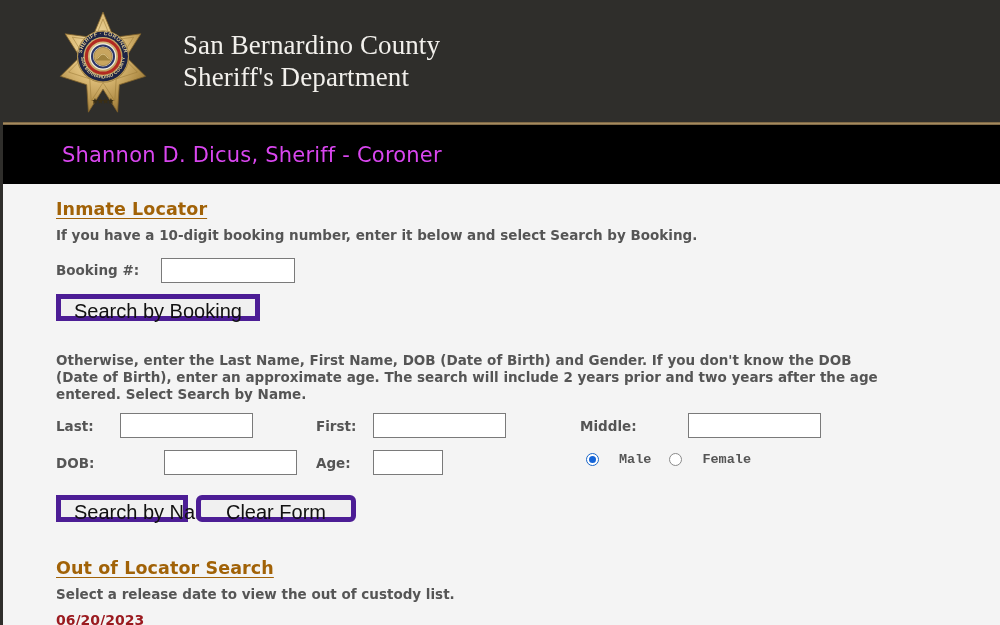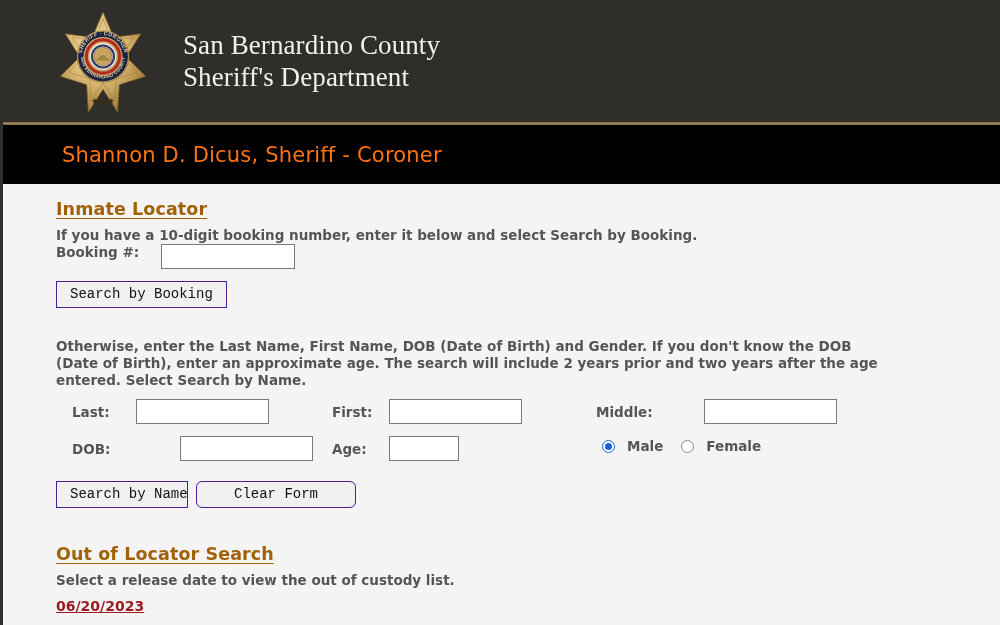--- a/index.html
+++ b/index.html
@@ -59,21 +59,21 @@
 
   
   .name-band {
     height: 59px;
     background: #000000;
     display: flex;
     align-items: center;
   }
   .name-band .sheriff-name {
     margin-left: 62px;
-    color: #f97316;
+    color: #d946ef;
     font-family: "DejaVu Sans", "Liberation Sans", sans-serif;
     font-size: 21px;
     font-weight: 400;
     letter-spacing: 0.2px;
     white-space: nowrap;
   }
 
   
   .content {
     padding: 0 0 0 56px;
@@ -98,20 +98,22 @@
     color: #555555;
     font-size: 13.5px;
     font-weight: bold;
     line-height: 17px;
     max-width: 840px;
   }
 
   
   .booking-row {
     display: flex;
+    align-items: center;
+    margin-top: 13px;
     height: 26px;
   }
   .fld-label {
     color: #555555;
     font-size: 13.5px;
     font-weight: bold;
     white-space: nowrap;
   }
   .txt {
     background: #ffffff;
@@ -120,24 +122,24 @@
     font-size: 13px;
     padding: 0 4px;
     font-family: "DejaVu Sans", "Liberation Sans", sans-serif;
     color: #222;
     outline: none;
   }
   #booking-num { width: 134px; margin-left: 22px; }
 
   .btn {
     background: #f0f0f0;
-    border: 1px solid #4c1d95;
+    border: 5px solid #4c1d95;
     color: #111111;
-    font-size: 14px;
-    font-family: Liberation Mono, monospace;
+    font-size: 20px;
+    font-family: Liberation Sans, sans-serif;
     height: 27px;
     padding: 0 13px;
     cursor: pointer;
     line-height: 25px;
     white-space: nowrap;
   }
 
   .btn-row-booking { margin-top: 11px; }
 
   
@@ -149,31 +151,31 @@
   .lbl-middle  { width: 82px; }
   .lbl-dob     { width: 64px; }
   .lbl-age     { width: 57px; }
 
   .inp-last   { width: 133px; }
   .inp-first  { width: 133px; }
   .inp-middle { width: 133px; }
   .inp-dob    { width: 133px; }
   .inp-age    { width: 70px; }
 
-  .row-abs { position: relative; height: 31px; margin-left: 16px; }
+  .row-abs { position: relative; height: 31px; }
   .row-abs > .group { position: absolute; display: flex; align-items: center; }
   .g-last   { left: 0px;   top: 0; }
   .g-first  { left: 260px; top: 0; }
   .g-middle { left: 524px; top: 0; gap: 26px; }
   .g-dob    { left: 0px;   top: 0; gap: 44px; }
   .g-age    { left: 260px; top: 0; }
   .g-gender { left: 530px; top: 2px; }
 
   .radio-group { display: flex; align-items: center; gap: 8px; }
-  .radio-item { display: flex; align-items: center; gap: 12px; cursor: pointer; }
+  .radio-item { display: flex; align-items: center; gap: 20px; cursor: pointer; font-family: Liberation Mono, monospace; }
   .radio {
     width: 13px; height: 13px;
     border-radius: 50%;
     border: 1px solid #8a8a8a;
     background: #ffffff;
     display: inline-block;
     position: relative;
     flex: 0 0 auto;
   }
   .radio.checked {

